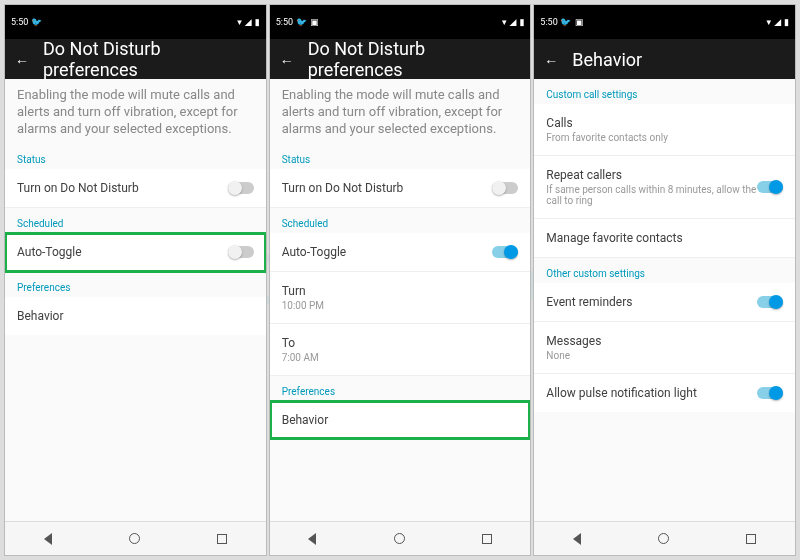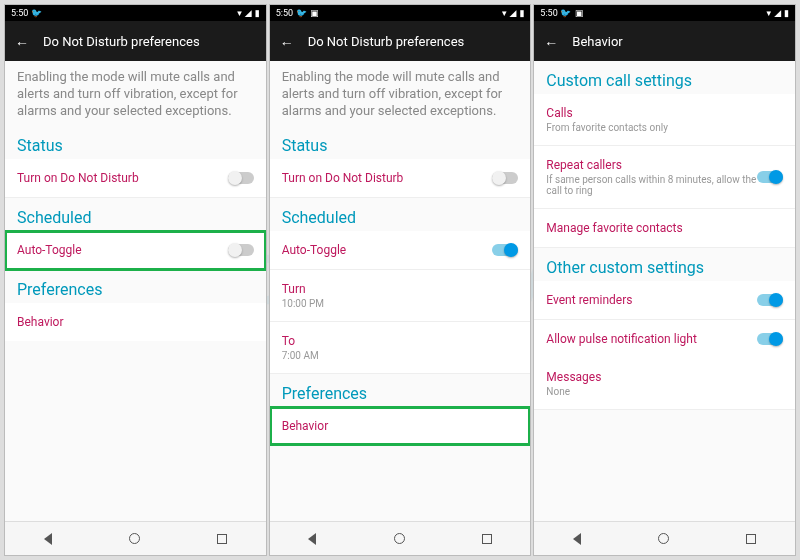--- a/index.html
+++ b/index.html
@@ -23,21 +23,21 @@
   .phone {
     flex: 1;
     background: #fafafa;
     display: flex;
     flex-direction: column;
     position: relative;
     overflow: hidden;
     border: 1px solid #bbb;
   }
   .statusbar {
-    height: 16px;
+    height: 34px;
     background: #000;
     color: #fff;
     display: flex;
     align-items: center;
     font-size: 9px;
     padding: 0 6px;
     gap: 4px;
     justify-content: center;
   }
   .statusbar .left { display: flex; gap: 3px; align-items: center; }
@@ -45,42 +45,42 @@
   .appbar {
     height: 40px;
     background: #1b1b1b;
     color: #fff;
     display: flex;
     align-items: center;
     padding: 0 10px;
     gap: 14px;
   }
   .appbar .back { font-size: 14px; }
-  .appbar .title { font-size: 13px; font-weight: 400; }
+  .appbar .title { font-size: 18px; font-weight: 400; }
   .desc {
     font-size: 13px;
     color: #888;
     padding: 8px 12px 6px;
     line-height: 1.3;
   }
   .section-label {
-    font-size: 16px;
+    font-size: 10px;
     color: #0099bb;
     padding: 10px 12px 4px;
   }
   .row {
     display: flex;
     align-items: center;
     padding: 12px 12px;
     border-bottom: 1px solid #eee;
     background: #fff;
   }
   .row.no-border { border-bottom: none; }
   .row .text { flex: 1; }
-  .row .primary { font-size: 12px; color: #be185d; }
+  .row .primary { font-size: 12px; color: #404040; }
   .row .secondary { font-size: 10px; color: #999; margin-top: 2px; }
   .toggle {
     width: 26px; height: 12px;
     border-radius: 6px;
     position: relative;
     background: #ccc;
   }
   .toggle::after {
     content: "";
     position: absolute;
@@ -276,31 +276,31 @@
         </div>
     </div>
 
     <div class="section-label">Other custom settings</div>
     <div class="row">
       <div class="text">
           <div class="primary">Event reminders</div>
         </div>
       <div class="toggle on"></div>
     </div>
-    <div class="row no-border">
-      <div class="text">
-          <div class="primary">Allow pulse notification light</div>
-        </div>
-      <div class="toggle on"></div>
-    </div>
     <div class="row">
       <div class="text">
         <div class="primary">Messages</div>
         <div class="secondary">None</div>
       </div>
+    </div>
+    <div class="row no-border">
+      <div class="text">
+          <div class="primary">Allow pulse notification light</div>
+        </div>
+      <div class="toggle on"></div>
     </div>
 
     <div class="navbar">
       <span class="tri"></span>
       <span class="circ"></span>
       <span class="sq"></span>
     </div>
   </div>
 
 </div>

